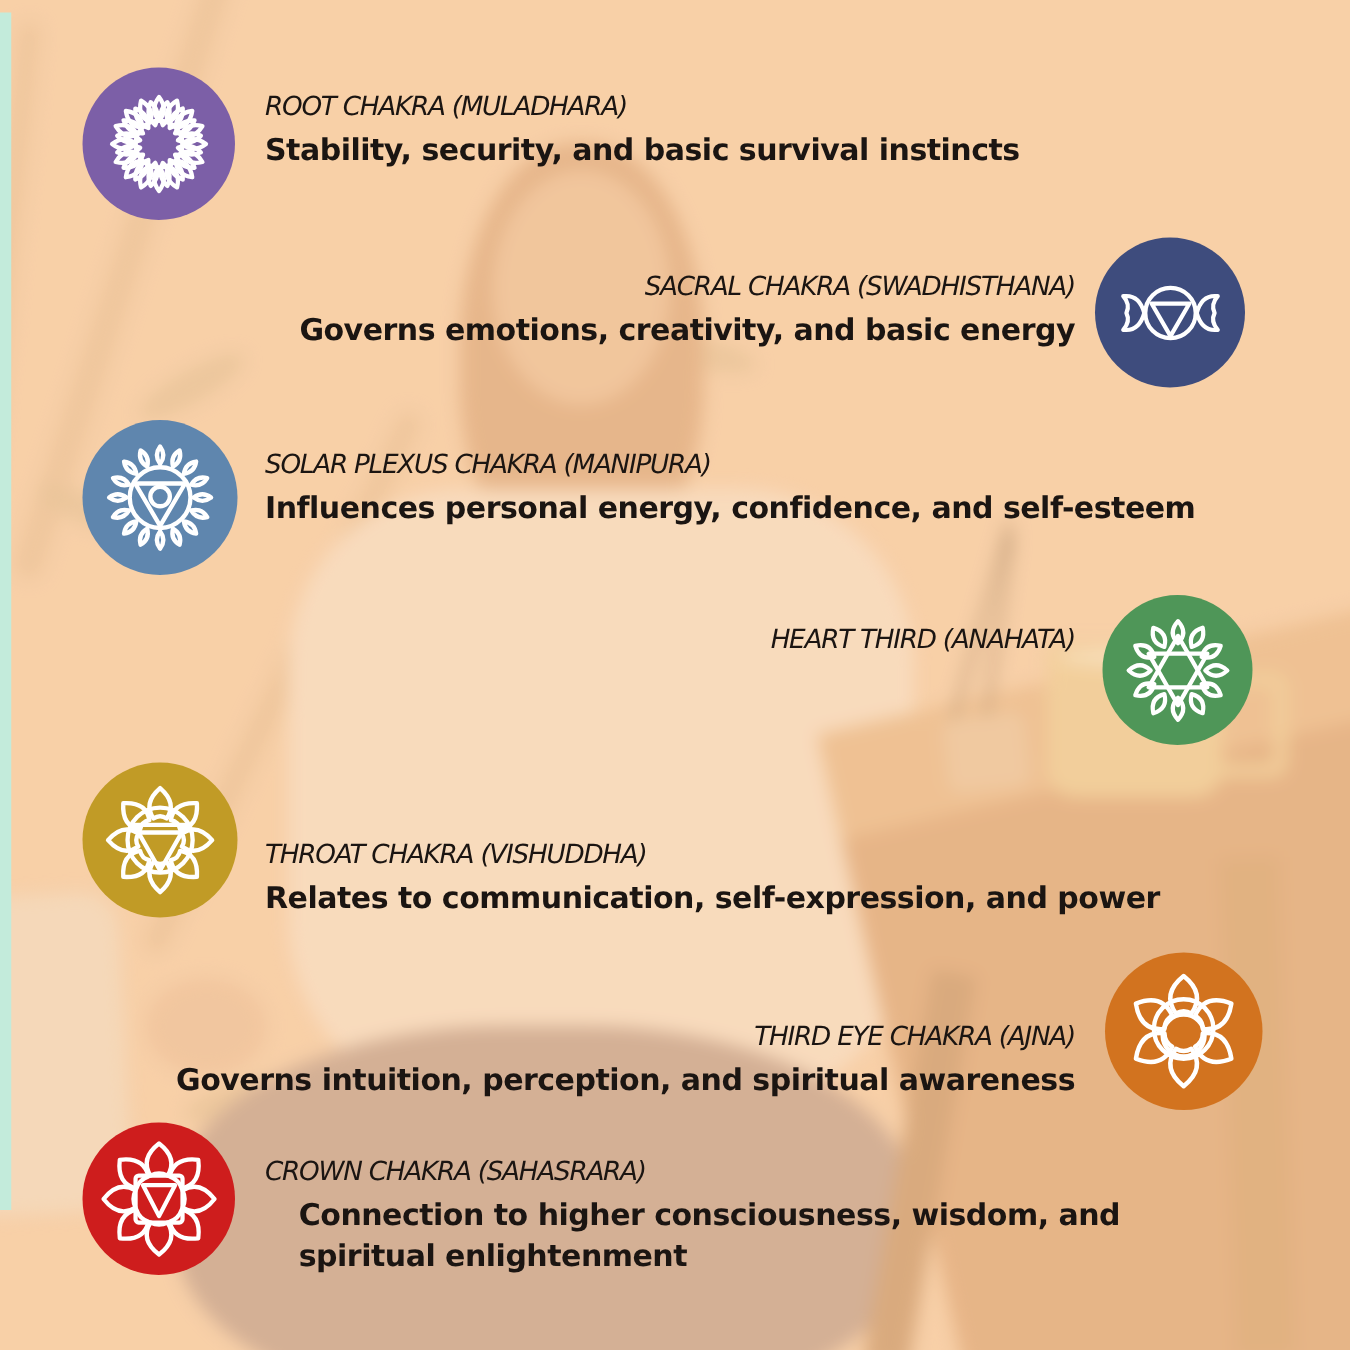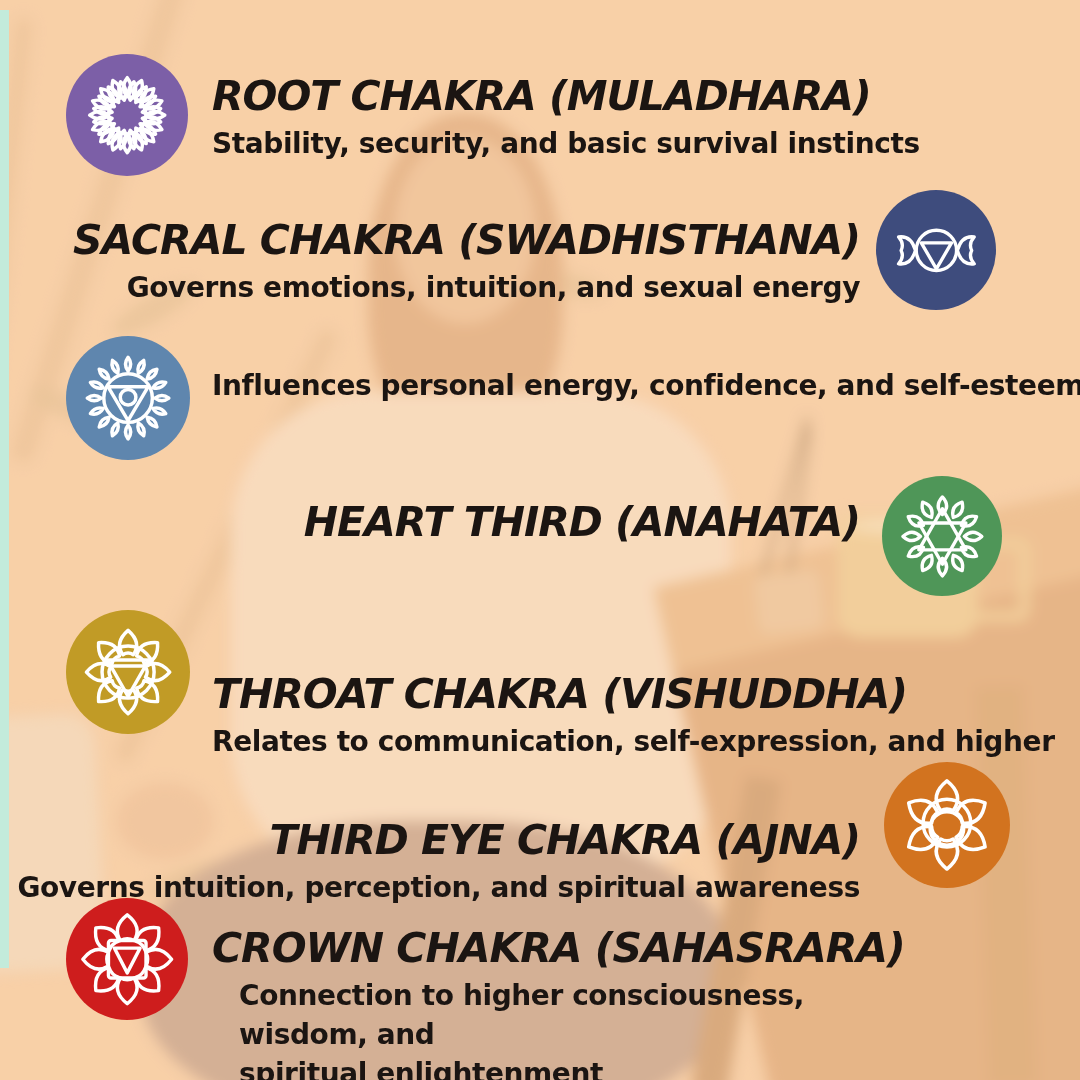--- a/index.html
+++ b/index.html
@@ -12,24 +12,24 @@
   .blur-layer > div{position:absolute;}
   .bamboo{background:#E6BD92;border-radius:12px;opacity:.85;}
   .leaf{background:#DDBB8F;border-radius:50%;opacity:.8;}
   .wash{position:absolute;inset:0;background:rgba(248,209,168,0.45);}
   .mint{position:absolute;left:0;top:10px;width:9px;height:958px;background:#C3EBDB;z-index:1;}
 
   
   .badge{position:absolute;border-radius:50%;z-index:3;}
   .badge svg{position:absolute;left:8%;top:8%;width:84%;height:84%;}
   .tb{position:absolute;z-index:3;color:#1B1512;}
-  .tb h2{margin:0;font-family:"DejaVu Sans",sans-serif;font-style:italic;font-weight:700;
-         font-size:41px;line-height:1.08;letter-spacing:-1px;white-space:nowrap;}
+  .tb h2{margin:0;font-family:"DejaVu Sans",sans-serif;font-style:italic;font-weight:400;
+         font-size:21px;line-height:1.08;letter-spacing:-1px;white-space:nowrap;}
   .tb p{margin:7px 0 0;font-family:"DejaVu Sans",sans-serif;font-weight:700;
-        font-size:28px;line-height:1.38;letter-spacing:-0.4px;white-space:nowrap;}
+        font-size:24px;line-height:1.38;letter-spacing:-0.4px;white-space:nowrap;}
   .tb.right{text-align:right;}
   .tb.wrap p{white-space:pre-line;max-width:700px;margin-left:27px;}
 
   #b1{left:66px;top:54px;width:122px;height:122px;}
   #t1{left:212px;top:74px;}
   #b2{left:876px;top:190px;width:120px;height:120px;}
   #t2{right:220px;top:218px;margin-left:20px;}
   #b3{left:66px;top:336px;width:124px;height:124px;}
   #t3{left:212px;top:360px;}
   #b4{left:882px;top:476px;width:120px;height:120px;}
@@ -125,21 +125,21 @@
 <div class="badge" id="b2" style="background: rgb(62, 76, 125);">
   <svg viewBox="0 0 120 120" fill="none" stroke="#FFFFFF" stroke-width="4" stroke-linejoin="round" stroke-linecap="round">
       <circle cx="60" cy="60" r="24"></circle>
       <path d="M42,51 L78,51 L60,82 Z"></path>
       <path d="M35,60 Q30,42 15,44 Q22,52 18,60 Q22,68 15,76 Q30,78 35,60 Z"></path>
       <path d="M85,60 Q90,42 105,44 Q98,52 102,60 Q98,68 105,76 Q90,78 85,60 Z"></path>
     </svg>
 </div>
 <div class="tb right" id="t2">
   <h2>SACRAL CHAKRA (SWADHISTHANA)</h2>
-  <p>Governs emotions, intuition, and sexual energy</p>
+  <p>Governs emotions, creativity, and basic energy</p>
 </div>
 
 <div class="badge" id="b3" style="background: rgb(95, 134, 174);">
   <svg viewBox="0 0 120 120" fill="none" stroke="#FFFFFF" stroke-width="4" stroke-linejoin="round" stroke-linecap="round">
       <path d="M60,13 Q66,21 60,29 Q54,21 60,13 Z" transform="rotate(0 60 60)"></path>
       <path d="M60,13 Q66,21 60,29 Q54,21 60,13 Z" transform="rotate(22.5 60 60)"></path>
       <path d="M60,13 Q66,21 60,29 Q54,21 60,13 Z" transform="rotate(45 60 60)"></path>
       <path d="M60,13 Q66,21 60,29 Q54,21 60,13 Z" transform="rotate(67.5 60 60)"></path>
       <path d="M60,13 Q66,21 60,29 Q54,21 60,13 Z" transform="rotate(90 60 60)"></path>
       <path d="M60,13 Q66,21 60,29 Q54,21 60,13 Z" transform="rotate(112.5 60 60)"></path>
@@ -152,20 +152,21 @@
       <path d="M60,13 Q66,21 60,29 Q54,21 60,13 Z" transform="rotate(270 60 60)"></path>
       <path d="M60,13 Q66,21 60,29 Q54,21 60,13 Z" transform="rotate(292.5 60 60)"></path>
       <path d="M60,13 Q66,21 60,29 Q54,21 60,13 Z" transform="rotate(315 60 60)"></path>
       <path d="M60,13 Q66,21 60,29 Q54,21 60,13 Z" transform="rotate(337.5 60 60)"></path>
       <circle cx="60" cy="60" r="28"></circle>
       <path d="M37,47 L83,47 L60,86 Z"></path>
       <circle cx="60" cy="59" r="9"></circle>
     </svg>
 </div>
 <div class="tb" id="t3">
+  <h2>SOLAR PLEXUS CHAKRA (MANIPURA)</h2>
   <p>Influences personal energy, confidence, and self-esteem</p>
 </div>
 
 <div class="badge" id="b4" style="background: rgb(79, 150, 88);">
   <svg viewBox="0 0 120 120" fill="none" stroke="#FFFFFF" stroke-width="4" stroke-linejoin="round" stroke-linecap="round">
       <path d="M60,13 Q70,24 60,34 Q50,24 60,13 Z" transform="rotate(0 60 60)"></path>
       <path d="M60,13 Q70,24 60,34 Q50,24 60,13 Z" transform="rotate(30 60 60)"></path>
       <path d="M60,13 Q70,24 60,34 Q50,24 60,13 Z" transform="rotate(60 60 60)"></path>
       <path d="M60,13 Q70,24 60,34 Q50,24 60,13 Z" transform="rotate(90 60 60)"></path>
       <path d="M60,13 Q70,24 60,34 Q50,24 60,13 Z" transform="rotate(120 60 60)"></path>
@@ -194,21 +195,21 @@
       <path d="M60,12 Q76,26 66,40 Q60,36 54,40 Q44,26 60,12 Z" transform="rotate(225 60 60)"></path>
       <path d="M60,12 Q76,26 66,40 Q60,36 54,40 Q44,26 60,12 Z" transform="rotate(270 60 60)"></path>
       <path d="M60,12 Q76,26 66,40 Q60,36 54,40 Q44,26 60,12 Z" transform="rotate(315 60 60)"></path>
       <circle cx="60" cy="60" r="30"></circle>
       <path d="M36,46 L84,46 L60,88 Z"></path>
       <line x1="41" y1="53" x2="79" y2="53"></line>
     </svg>
 </div>
 <div class="tb" id="t5">
   <h2>THROAT CHAKRA (VISHUDDHA)</h2>
-  <p>Relates to communication, self-expression, and higher</p>
+  <p>Relates to communication, self-expression, and power</p>
 </div>
 
 <div class="badge" id="b6" style="background: rgb(210, 115, 31);">
   <svg viewBox="0 0 120 120" fill="none" stroke="#FFFFFF" stroke-width="4" stroke-linejoin="round" stroke-linecap="round">
       <path d="M60,10 Q80,26 67,44 Q60,40 53,44 Q40,26 60,10 Z" transform="rotate(0 60 60)"></path>
       <path d="M60,10 Q80,26 67,44 Q60,40 53,44 Q40,26 60,10 Z" transform="rotate(60 60 60)"></path>
       <path d="M60,10 Q80,26 67,44 Q60,40 53,44 Q40,26 60,10 Z" transform="rotate(120 60 60)"></path>
       <path d="M60,10 Q80,26 67,44 Q60,40 53,44 Q40,26 60,10 Z" transform="rotate(180 60 60)"></path>
       <path d="M60,10 Q80,26 67,44 Q60,40 53,44 Q40,26 60,10 Z" transform="rotate(240 60 60)"></path>
       <path d="M60,10 Q80,26 67,44 Q60,40 53,44 Q40,26 60,10 Z" transform="rotate(300 60 60)"></path>

